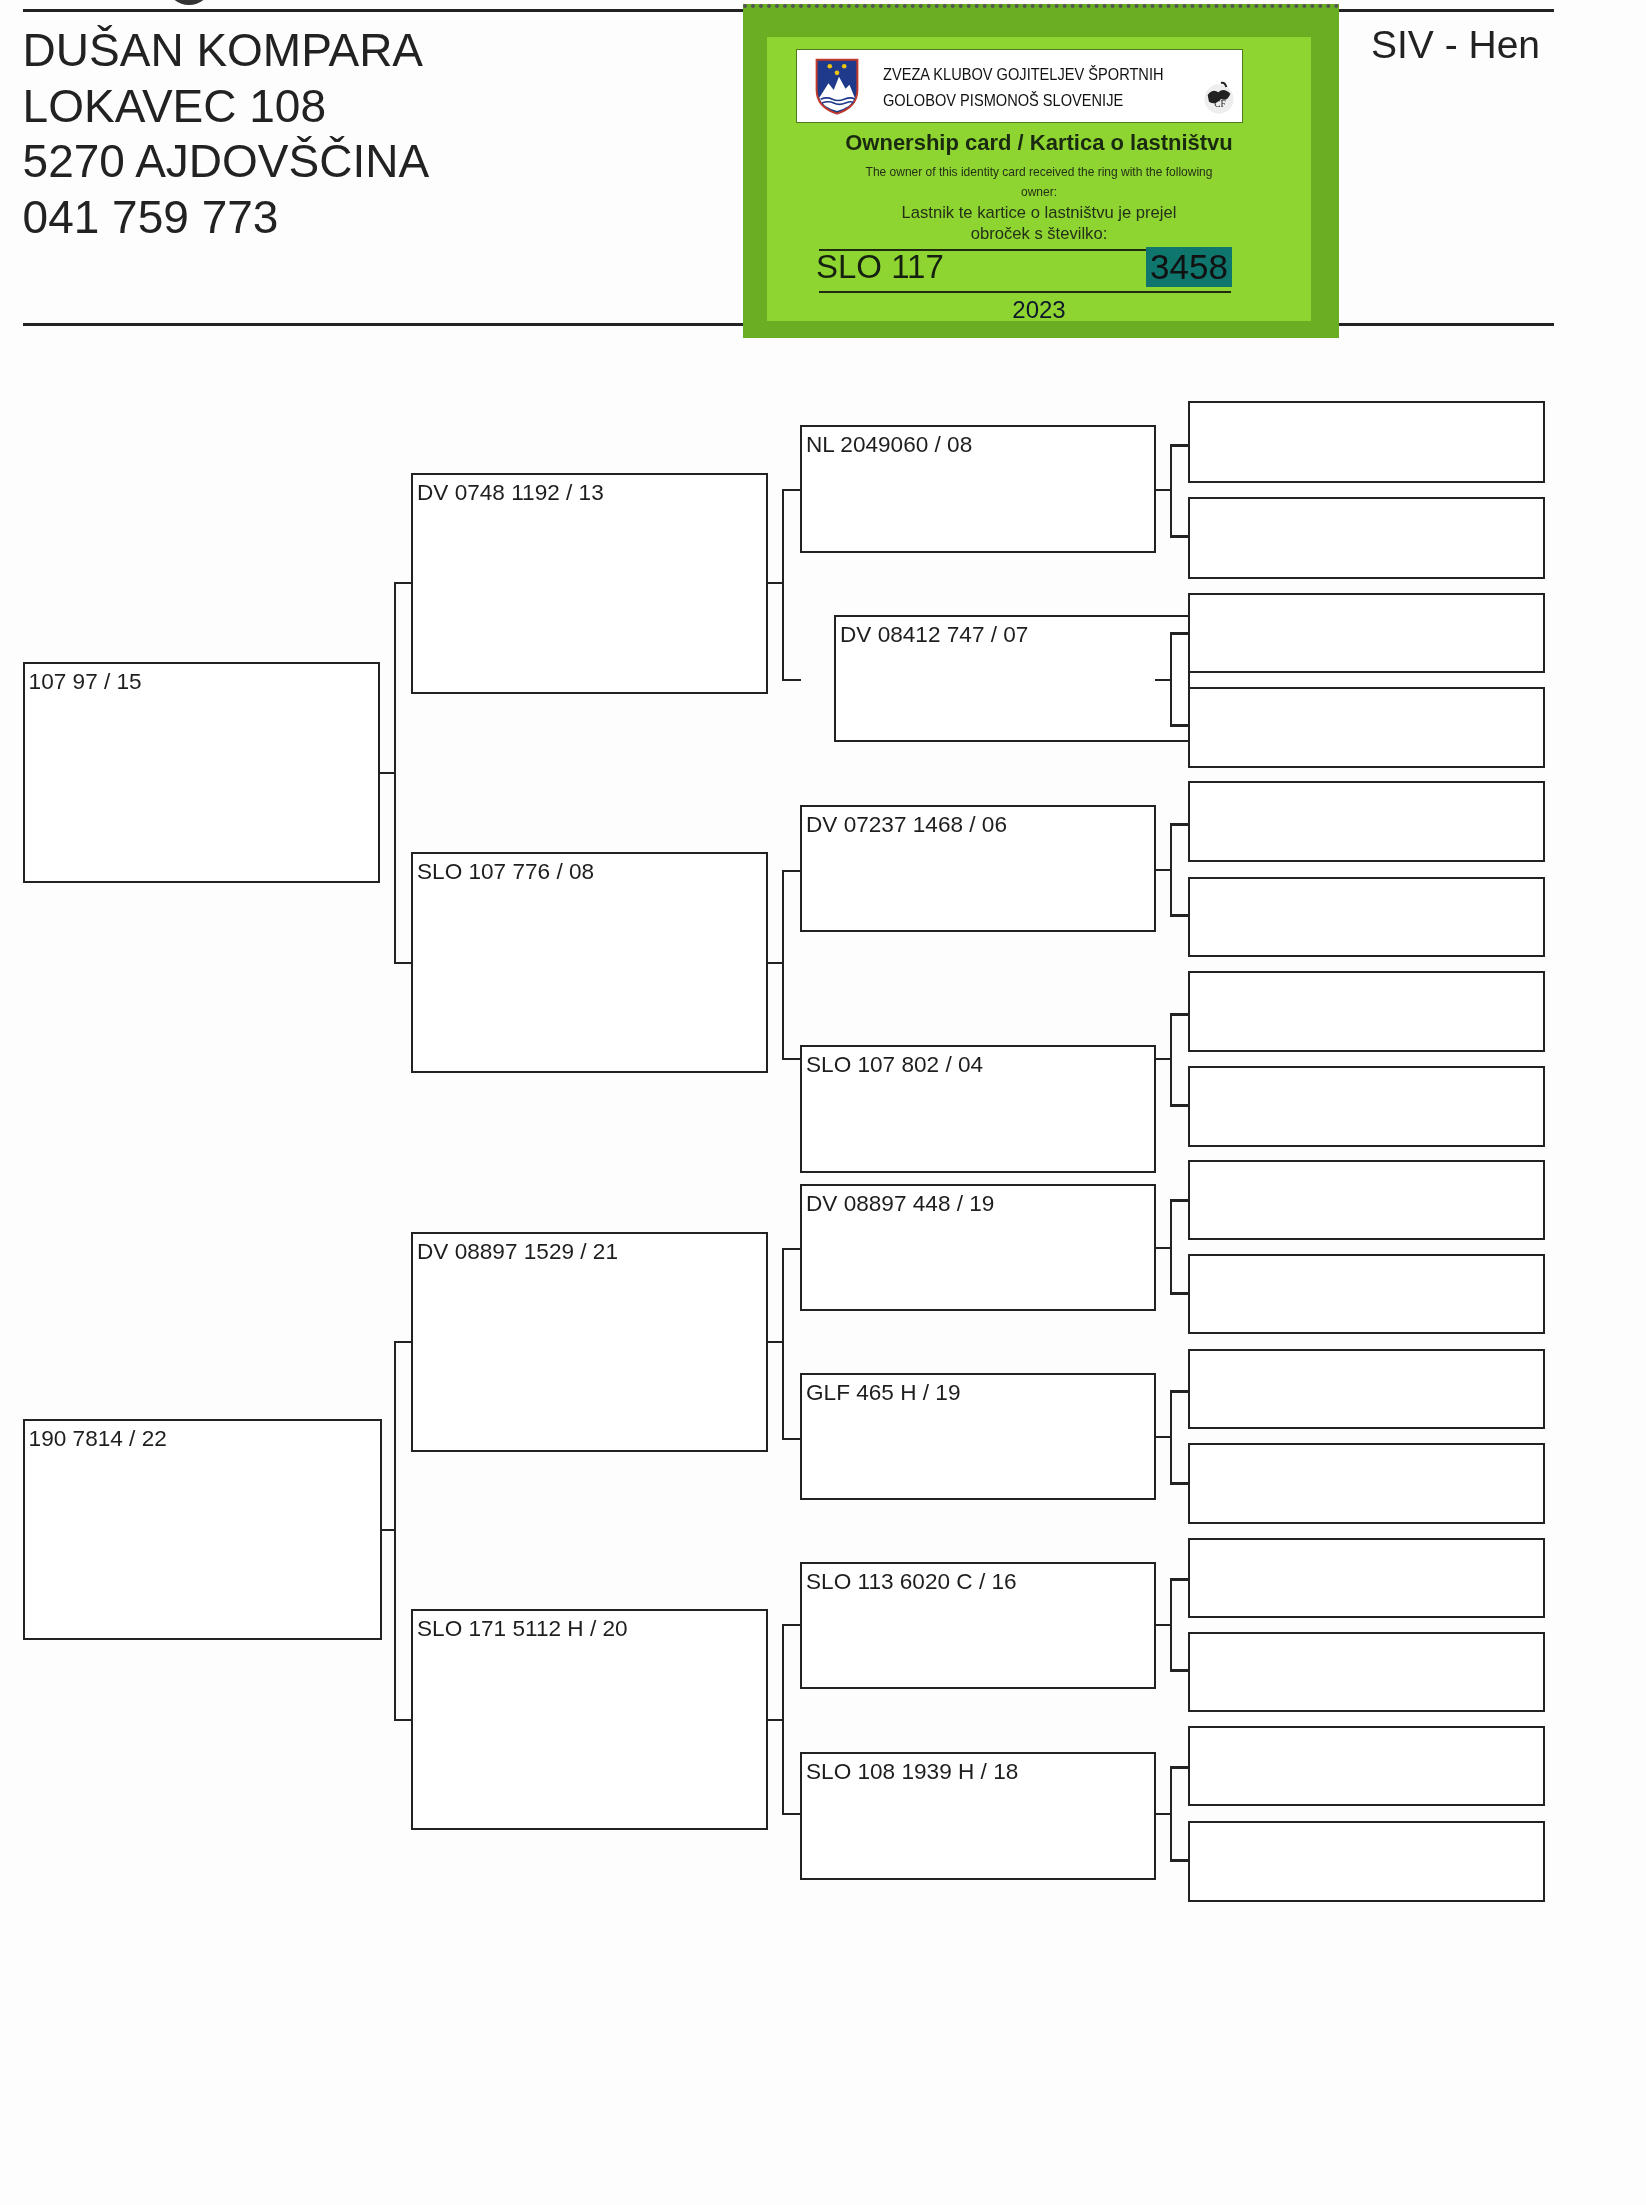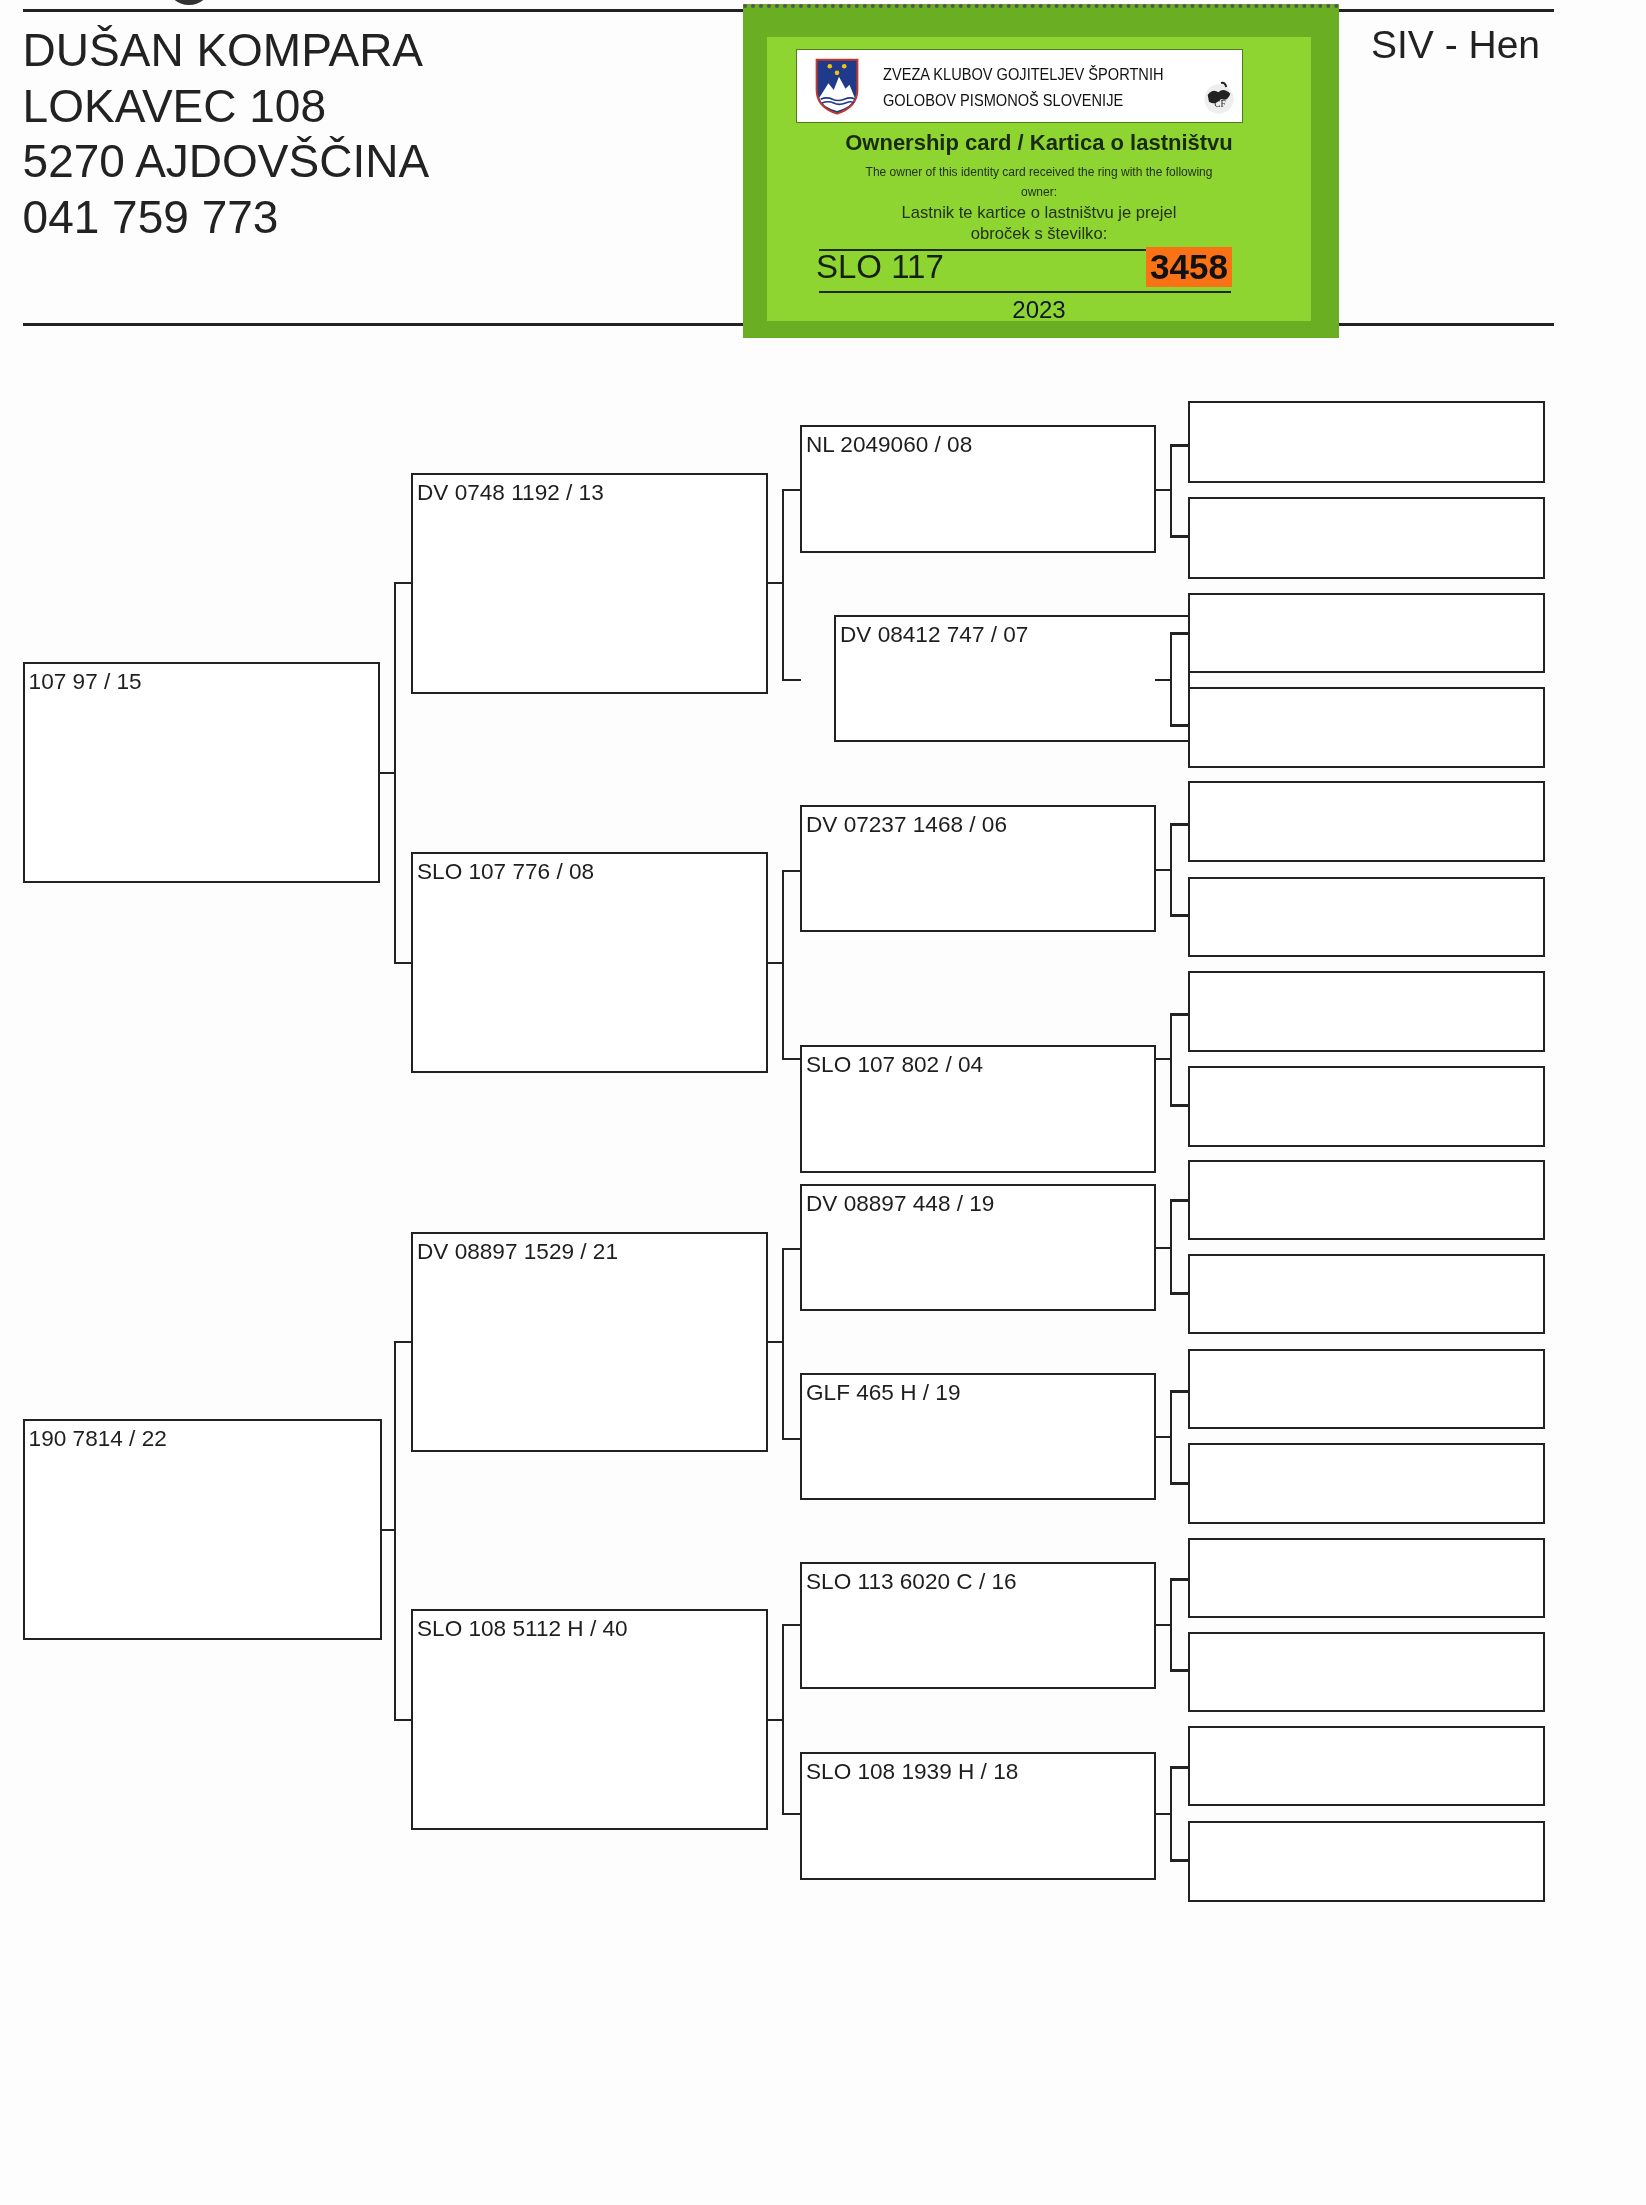--- a/index.html
+++ b/index.html
@@ -32,21 +32,21 @@
   .coat {
     position:absolute; left:17.3px; top:6.6px; width:46px; height:58px;
   }
   .banner-line { position:absolute; left:86px; font-size:16.6px; color:#111; white-space:nowrap; transform:scaleX(0.88); transform-origin:left; }
   .fcg { position:absolute; right:5.3px; top:29px; width:36px; height:36px; }
   .card-title { position:absolute; left:0; width:100%; top:93px; text-align:center; font-weight:bold; font-size:22px; color:#1a2a10; }
   .card-en { position:absolute; left:0; width:100%; top:125px; text-align:center; font-size:12px; line-height:20px; color:#243018; }
   .card-sl { position:absolute; left:0; width:100%; top:165px; text-align:center; font-size:16.6px; line-height:21px; color:#243018; }
   .card-rule { position:absolute; left:52px; width:412px; height:2px; background:#1e2a12; }
   .ring-prefix { position:absolute; left:49px; top:211px; font-size:33px; color:#162010; }
-  .ring-number { position:absolute; left:379px; top:210px; font-size:35px; font-weight:bold; color:#111; background:#f97316; padding:0 4px; }
+  .ring-number { position:absolute; left:379px; top:210px; font-size:35px; font-weight:normal; color:#111; background:#0f766e; padding:0 4px; }
   .ring-year { position:absolute; left:0; width:100%; top:259px; text-align:center; font-size:24px; font-weight:normal; color:#0f172a; }
 
   
   .pbox { position:absolute; border:2px solid #222; background:#fff; box-sizing:border-box; }
   .pbox.g4 { border-width:2.7px; }
   .pbox .ring { position:absolute; left:4px; top:5.3px; font-size:22.6px; color:#1e1e1e; white-space:nowrap; }
   .ln { position:absolute; background:#222; }
 </style>
 </head>
 <body>
@@ -124,21 +124,21 @@
   <div class="pbox" style="left:411px; top:473px; width:357px; height:221px;">
     <span class="ring">DV 0748 1192 / 13</span>
   </div>
   <div class="pbox" style="left:411px; top:852px; width:357px; height:221px;">
     <span class="ring">SLO 107 776 / 08</span>
   </div>
   <div class="pbox" style="left:411px; top:1232px; width:357px; height:220px;">
     <span class="ring">DV 08897 1529 / 21</span>
   </div>
   <div class="pbox" style="left:411px; top:1609px; width:357px; height:221px;">
-    <span class="ring">SLO 108 5112 H / 40</span>
+    <span class="ring">SLO 171 5112 H / 20</span>
   </div>
 
   <div class="ln" style="left:768px; top:582px;  width:14.6px; height:2px;"></div>
   <div class="ln" style="left:782px; top:489px;  width:2px; height:191px;"></div>
   <div class="ln" style="left:782px; top:489px;  width:18.6px; height:2px;"></div>
   <div class="ln" style="left:782px; top:679px; width:18.6px; height:2px;"></div>
 
   <div class="ln" style="left:768px; top:962px; width:14.6px; height:2px;"></div>
   <div class="ln" style="left:782px; top:870px; width:2px; height:190px;"></div>
   <div class="ln" style="left:782px; top:870px; width:18.6px; height:2px;"></div>

